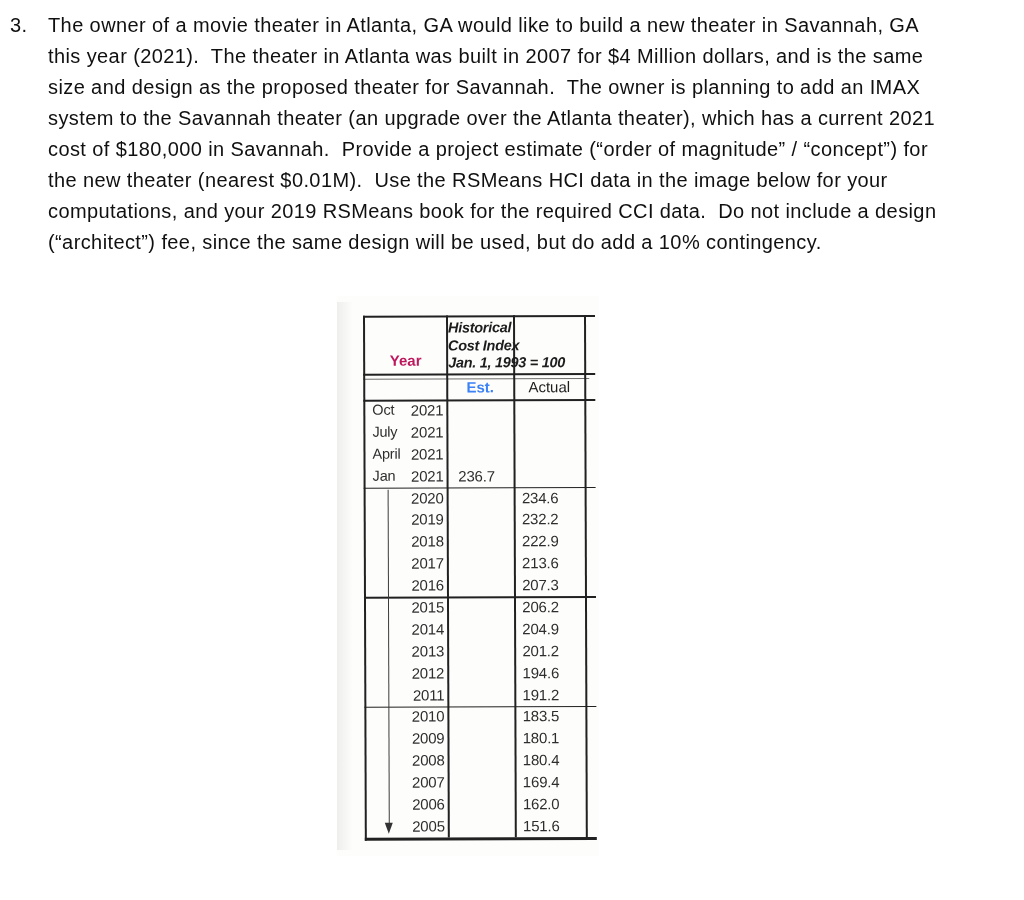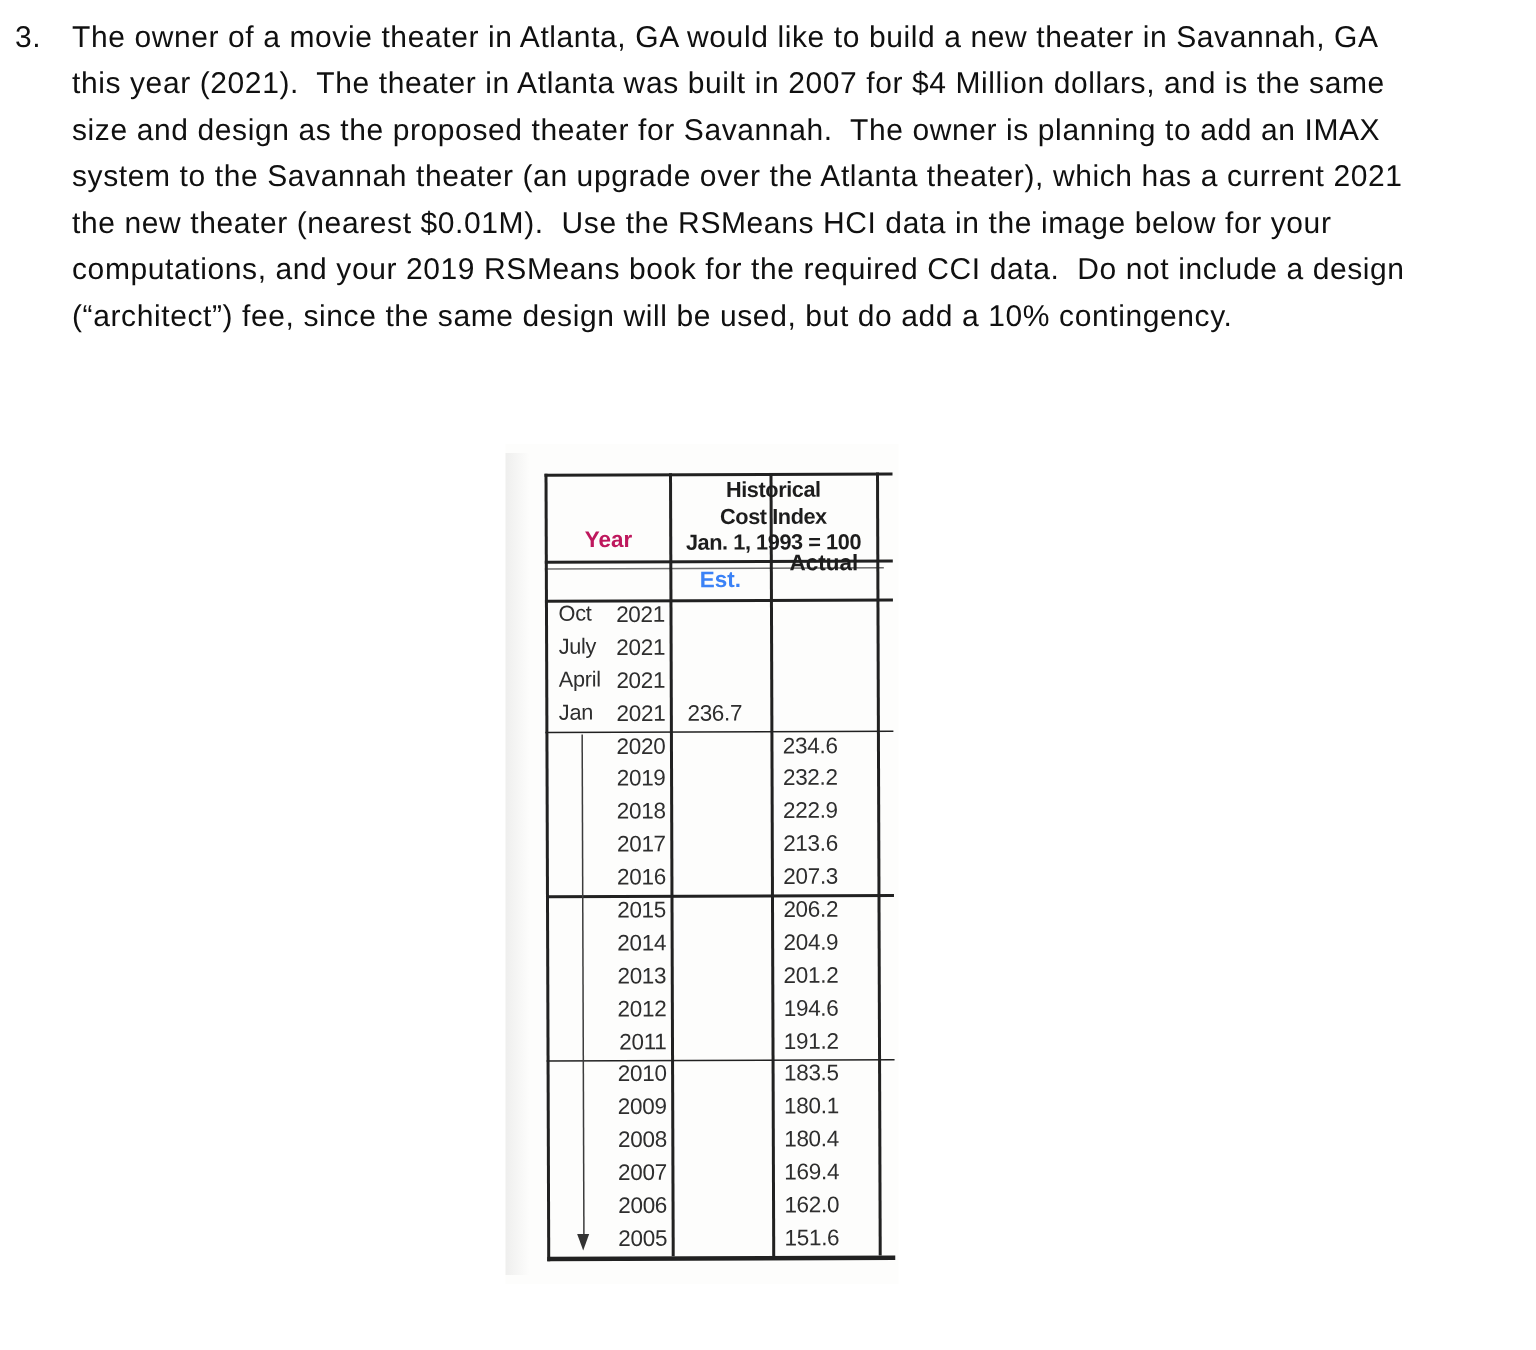--- a/index.html
+++ b/index.html
@@ -34,26 +34,26 @@
   .v-left  { left:0;     top:0; width:2.2px; height:524.6px; }
   .v-c1    { left:83px;  top:0; width:1.6px; height:522px; }
   .v-c2    { left:150px; top:0; width:1.6px; height:522px; }
   .v-right { left:221px; top:0; width:2px;   height:522px; }
 
   
   .h-year { position:absolute; left:2px; top:2px; width:81px; height:56px;
             display:flex; align-items:flex-end; justify-content:center;
             font-weight:bold; font-size:15px; padding-bottom:5px; color:#be185d; }
   .h-title { position:absolute; left:85px; top:4px; width:135px; height:54px;
-             text-align:center; font-weight:bold; font-size:14.5px; line-height:17.5px;
-             letter-spacing:-0.3px; color:#1d1d1d; }
+             text-align:left; font-weight:bold; font-size:14.5px; line-height:17.5px;
+             letter-spacing:-0.3px; color:#1d1d1d;font-style:italic; }
   .h-est    { position:absolute; left:85px;  top:60px; width:64px; height:24px;
               text-align:center; font-weight:bold; font-size:15px; line-height:23px; color:#3b82f6; }
-  .h-actual { position:absolute; left:152px; top:49px; width:68px; height:24px;
-              text-align:center; font-weight:bold; font-size:15px; line-height:23px; color:#1d1d1d; }
+  .h-actual { position:absolute; left:152px; top:60px; width:68px; height:24px;
+              text-align:center; font-weight:normal; font-size:15px; line-height:23px; color:#1d1d1d; }
 
   
   .tbody { position:absolute; left:2px; top:84px; width:219px; }
   .trow { display:flex; height:21.9px; }
   .tcell { font-size:15px; line-height:21.9px; letter-spacing:-0.2px; color:#2e2e2e; }
   .year-cell   { width:83px; display:flex; align-items:center; }
   .month       { padding-left:7px; font-size:14.5px; }
   .yr          { margin-left:auto; padding-right:5px;text-align:right; }
   .est-cell    { width:56px; text-align:center; }
   .actual-cell { width:71px; text-align:center; }
@@ -68,20 +68,21 @@
 </head>
 <body>
 
 <div class="problem">
   <div class="pnum">3.</div>
   <div class="plines">
     <div class="pline">The owner of a movie theater in Atlanta, GA would like to build a new theater in Savannah, GA</div>
     <div class="pline">this year (2021).  The theater in Atlanta was built in 2007 for $4 Million dollars, and is the same</div>
     <div class="pline">size and design as the proposed theater for Savannah.  The owner is planning to add an IMAX</div>
     <div class="pline">system to the Savannah theater (an upgrade over the Atlanta theater), which has a current 2021</div>
+    <div class="pline">cost of $180,000 in Savannah.  Provide a project estimate (“order of magnitude” / “concept”) for</div>
     <div class="pline">the new theater (nearest $0.01M).  Use the RSMeans HCI data in the image below for your</div>
     <div class="pline">computations, and your 2019 RSMeans book for the required CCI data.  Do not include a design</div>
     <div class="pline">(“architect”) fee, since the same design will be used, but do add a 10% contingency.</div>
   </div>
 </div>
 
 <div class="scan">
   <div class="scan-shade"></div>
 
   <div class="hci">

